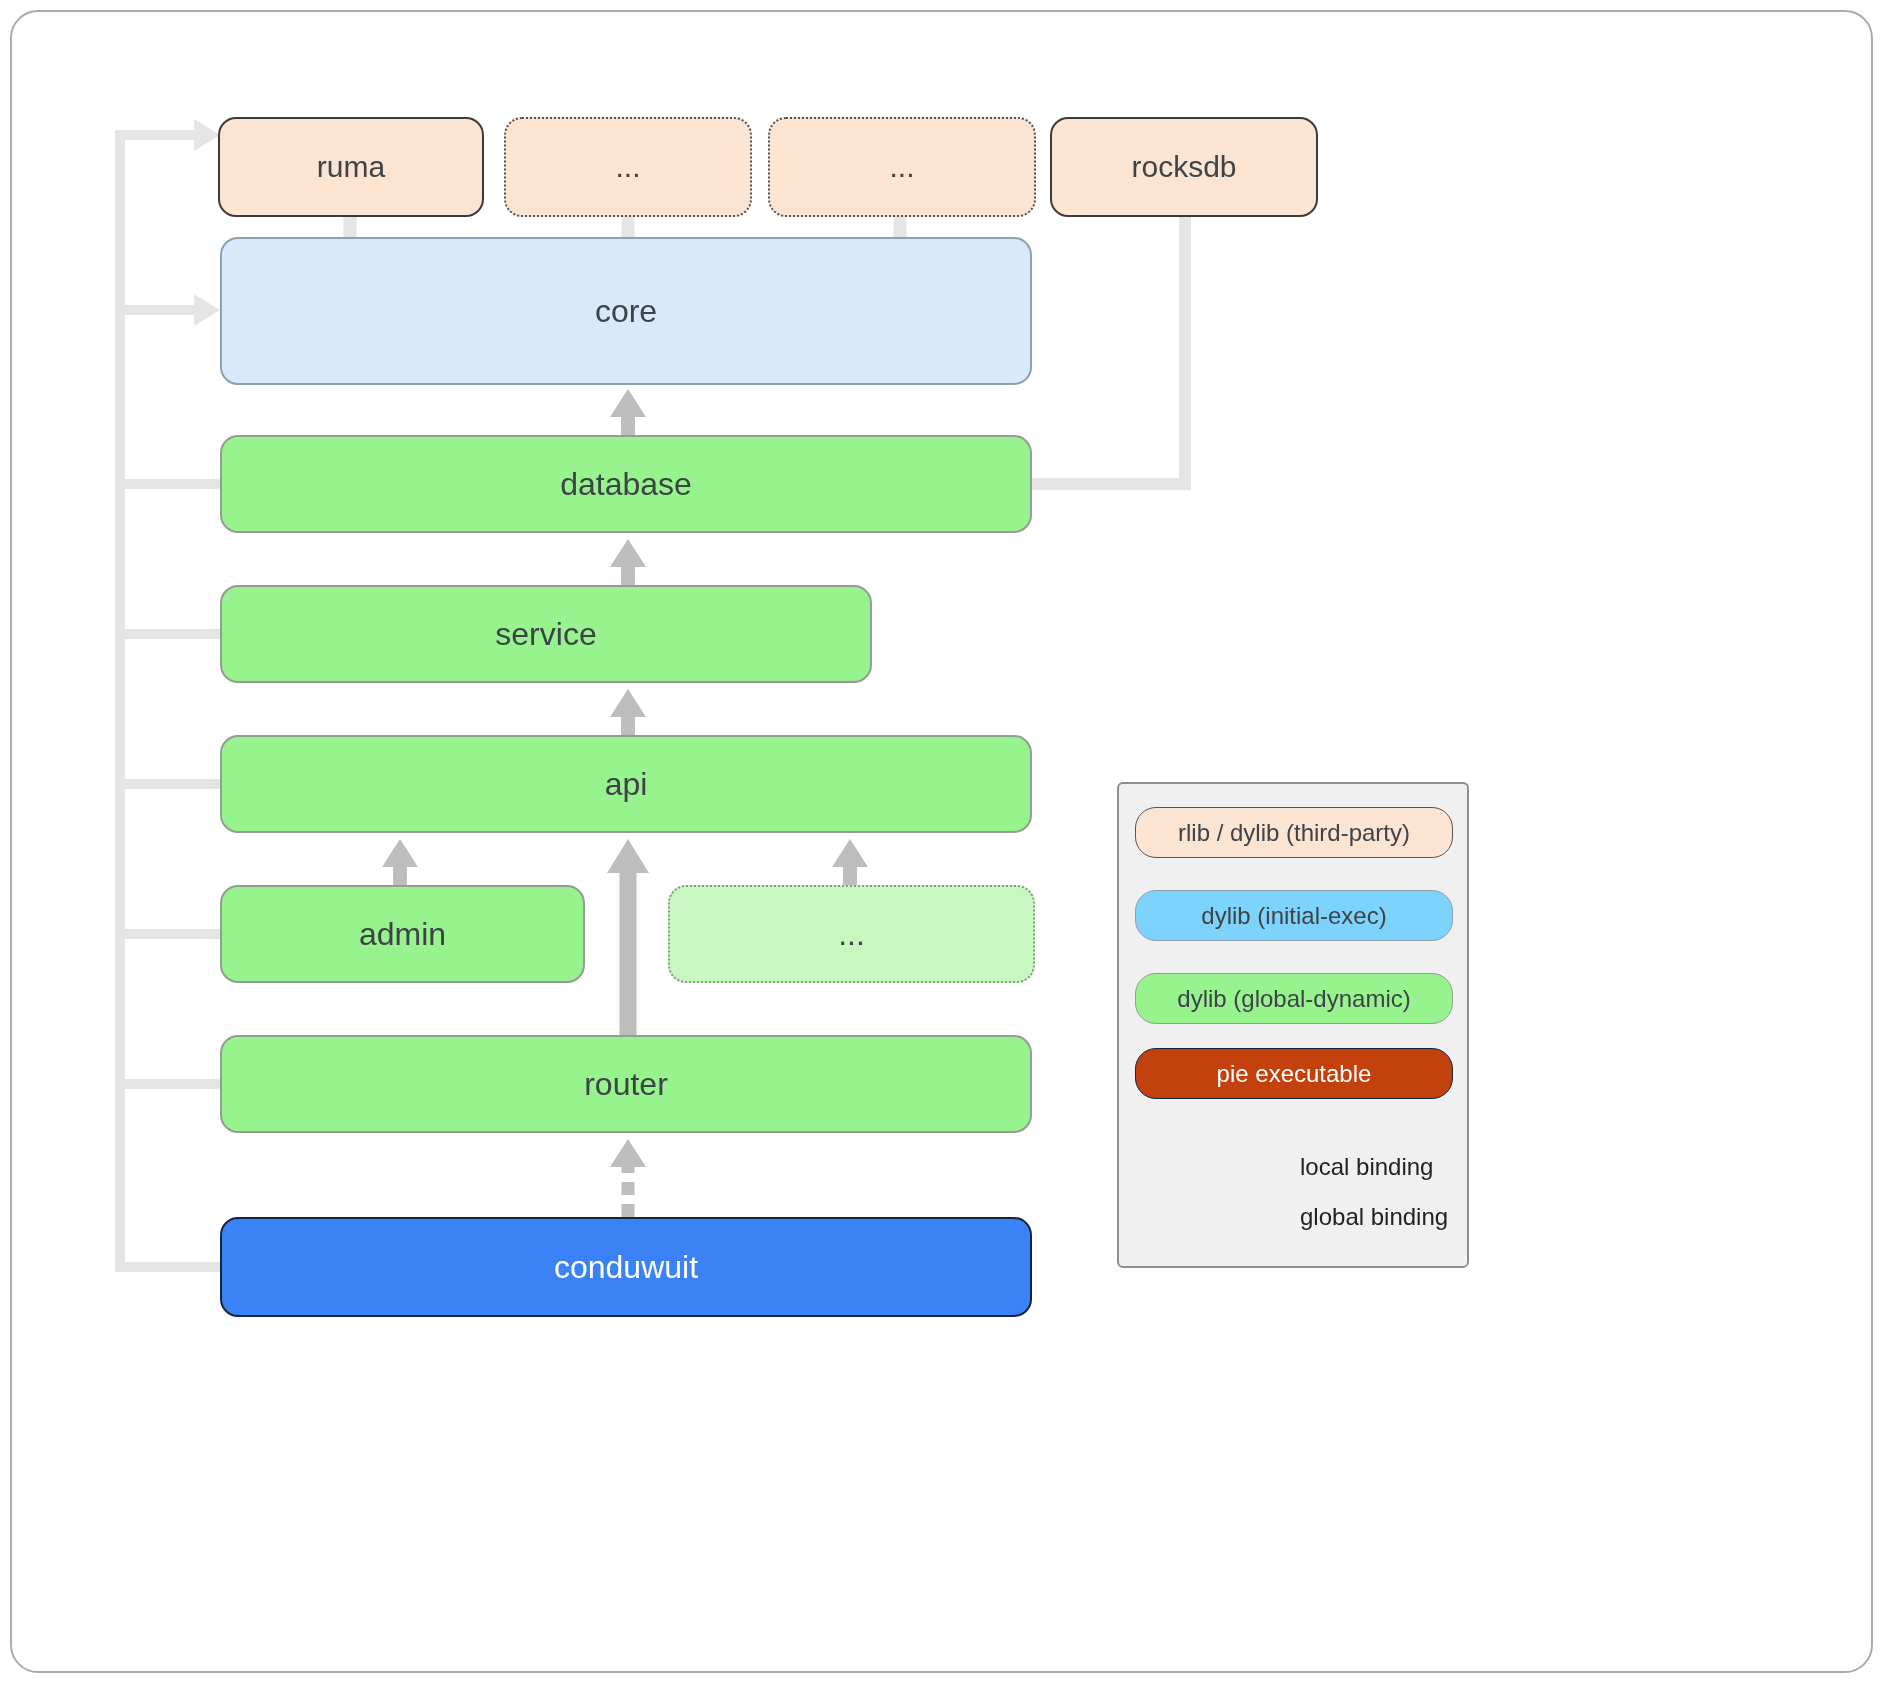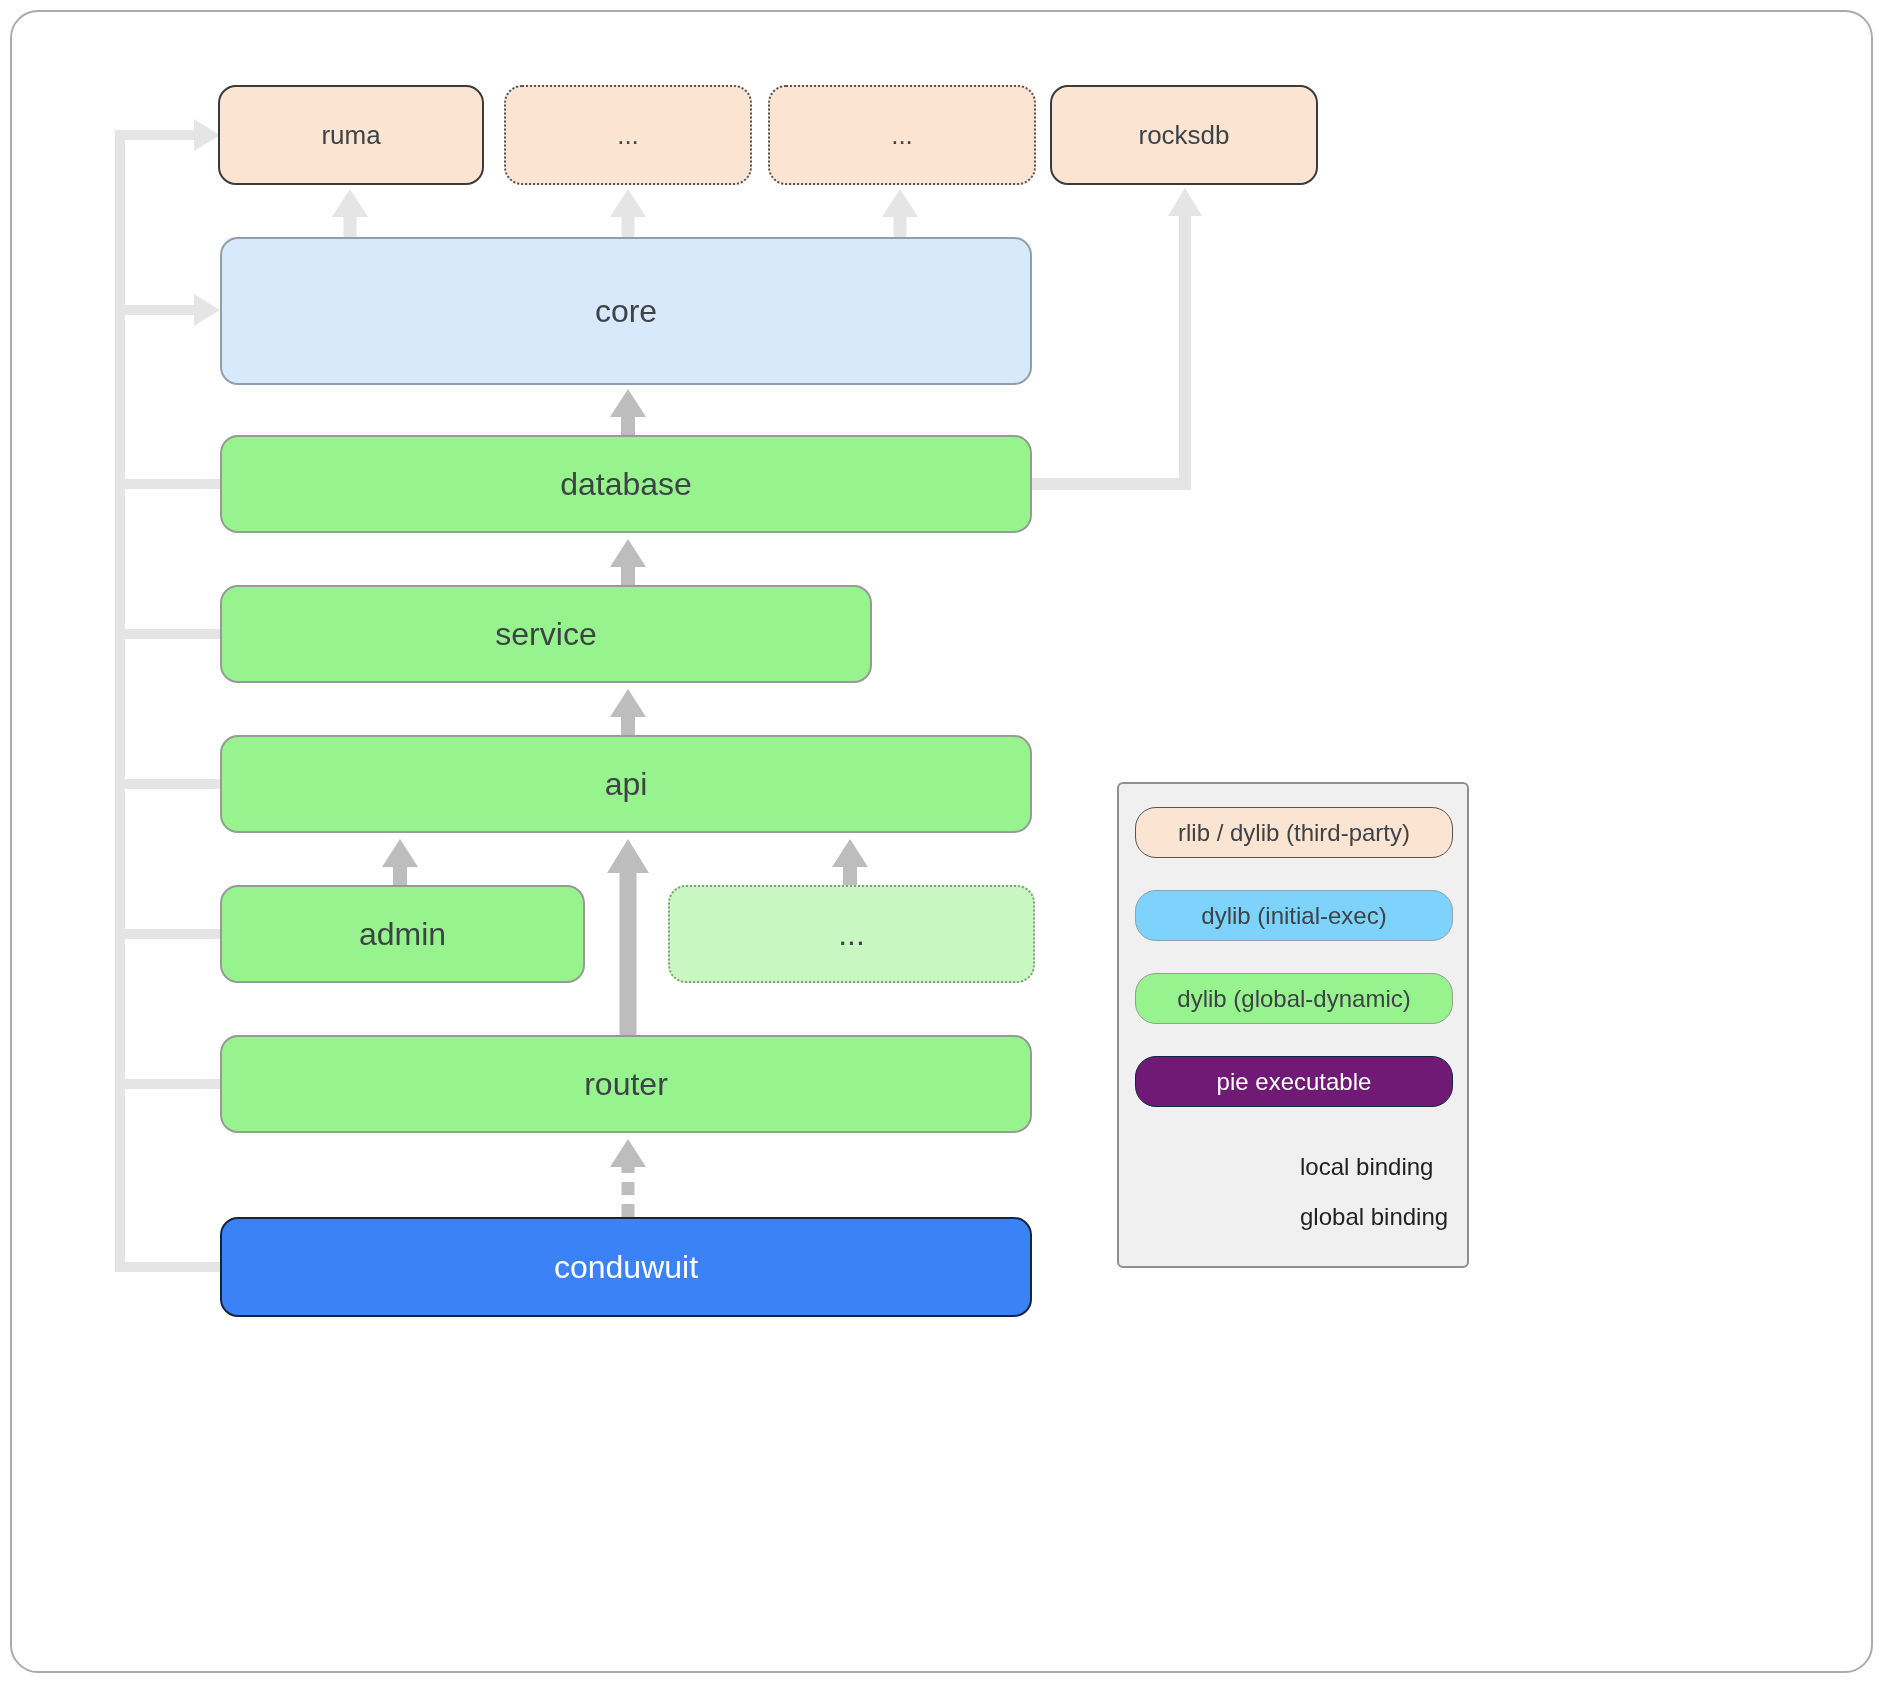--- a/index.html
+++ b/index.html
@@ -39,21 +39,21 @@
     color: #3e4347;
     box-sizing: border-box;
     text-align: center;
   }
   .peach   { background: #fce4d3; border: 2px solid #3b3b3b; }
   .peach.dotted { border: 2px dotted #555; }
   .blue    { background: #d7e9fb; border: 2px solid #8fa0ac; }
   .green   { background: #97f38d; border: 2px solid #949c94; align-items: center; }
   .green-faded { background: #c9f7c1; border: 2px dotted #7f9f7f; }
   .navy    { background: #3b82f6; border: 2px solid #13263d; color: #ffffff; }
-  .top-row { font-size: 26px; }
+  .top-row { font-size: 30px; margin-top: 32px; }
 
   #legend {
     position: absolute;
     left: 1117px; top: 782px;
     width: 352px; height: 486px;
     background: #f0f0f0;
     border: 2px solid #8f8f8f;
     border-radius: 6px;
     z-index: 2;
     box-sizing: border-box;
@@ -204,20 +204,20 @@
   <div id="legend">
     <div class="legend-item peach" style="top:23px; background:#fce4d3;">
       <span>rlib / dylib (third-party)</span>
     </div>
     <div class="legend-item blue" style="top:106px; background:#7dd3fc;">
       <span>dylib (initial-exec)</span>
     </div>
     <div class="legend-item green" style="top:189px; background:#97f38d;">
       <span>dylib (global-dynamic)</span>
     </div>
-    <div class="legend-item navy" style="top:272px; background:#701a75;">
+    <div class="legend-item navy" style="top:264px; background:#c2410c;">
       <span>pie executable</span>
     </div>
   </div>
 
   <div class="binding-label" style="left:1300px; top:1153px;">local binding</div>
   <div class="binding-label" style="left:1300px; top:1203px;">global binding</div>
 </div>
 
 </body></html>

